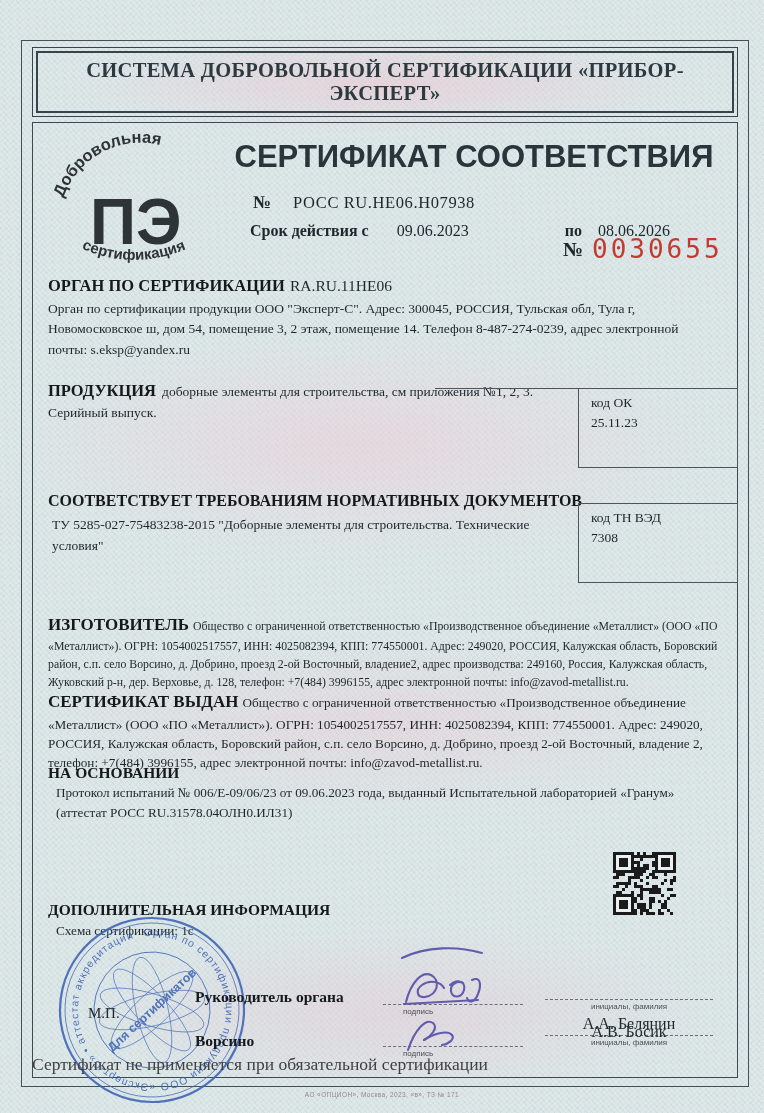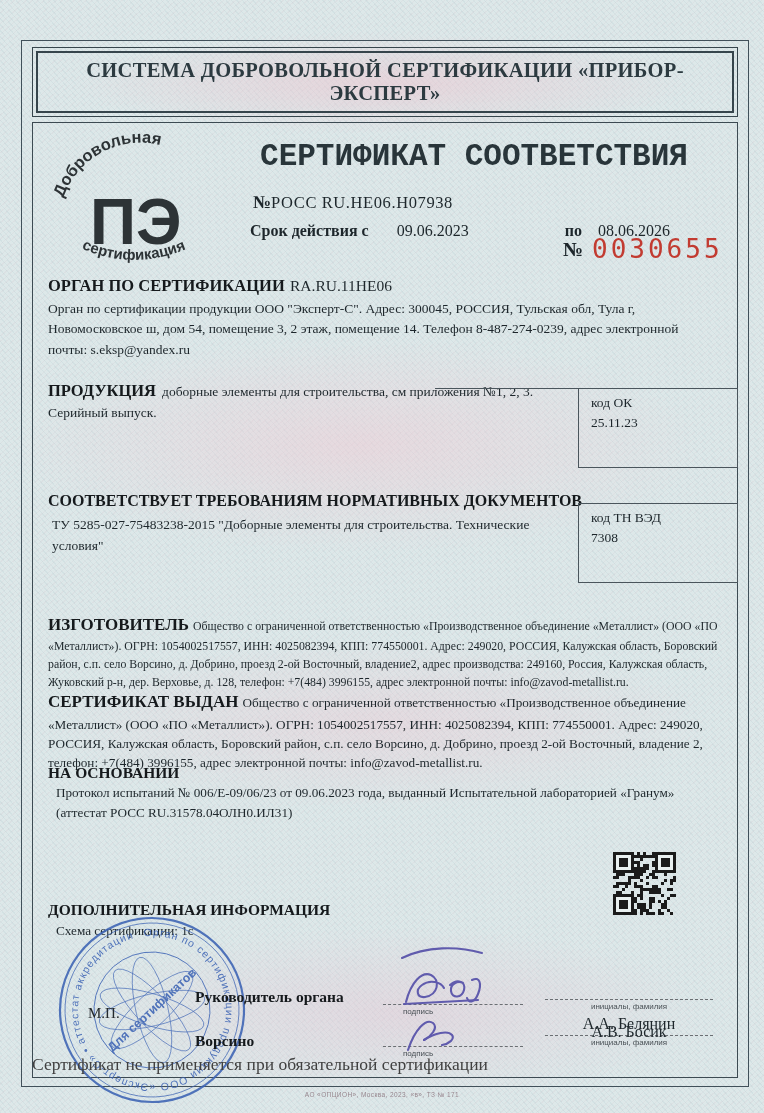--- a/index.html
+++ b/index.html
@@ -21,26 +21,26 @@
   }
   .abs { position:absolute; }
   .outer-frame { left:21px; top:40px; width:728px; height:1047px; border:1.2px solid #41505a; }
   .header-box { left:32px; top:47px; width:706px; height:70px; border:1px solid #36454c;font-family:Liberation Serif, serif; }
   .header-box::after { content:""; position:absolute; inset:3px; border:2px solid #36454c; }
   .hline { width:100%; text-align:center; font-weight:bold; color:#2c3a40; letter-spacing:.3px; }
   .hline1 { top:11px; font-size:20.5px; }
   .hline2 { top:38px; font-size:20px; }
   .main-box { left:32px; top:122px; width:706px; height:956px; border:1.6px solid #3c4a52; }
   .title { left:212px; top:139px; width:524px; text-align:center;
-    font-family:Liberation Mono, monospace; font-weight:bold; font-size:31px;
+    font-family:Liberation Sans, sans-serif; font-weight:bold; font-size:31px;
     color:#29353a; white-space:nowrap; }
   .num-label { font-weight:bold; font-size:18px; }
   .num-value { font-size:16.5px; letter-spacing:.6px; }
   .row-number { left:253px; top:192px; }
-  .row-number .num-value { }
+  .row-number .num-value { margin-left:22px; }
   .row-validity { left:250px; top:222px; font-size:16px; }
   .row-validity .lbl { font-weight:bold; }
   .blank-no-sign { left:563px; top:238px; font-size:20px; font-weight:bold; }
   .blank-no { left:592px; top:234px; font-family:"DejaVu Sans Mono", monospace;
     font-size:26px; color:#c23b31; letter-spacing:3px; }
   .sec-h { font-weight:bold; font-size:16.5px; color:#15191c; }
   .organ-h { left:48px; top:276px; }
   .organ-reg { left:290px; top:277px; font-size:15.5px; }
   .organ-text { left:48px; top:299px; width:666px; font-size:13.5px; line-height:1.5; }
   .product-p { left:48px; top:379px; width:520px; font-size:13.5px; line-height:1.45; }

